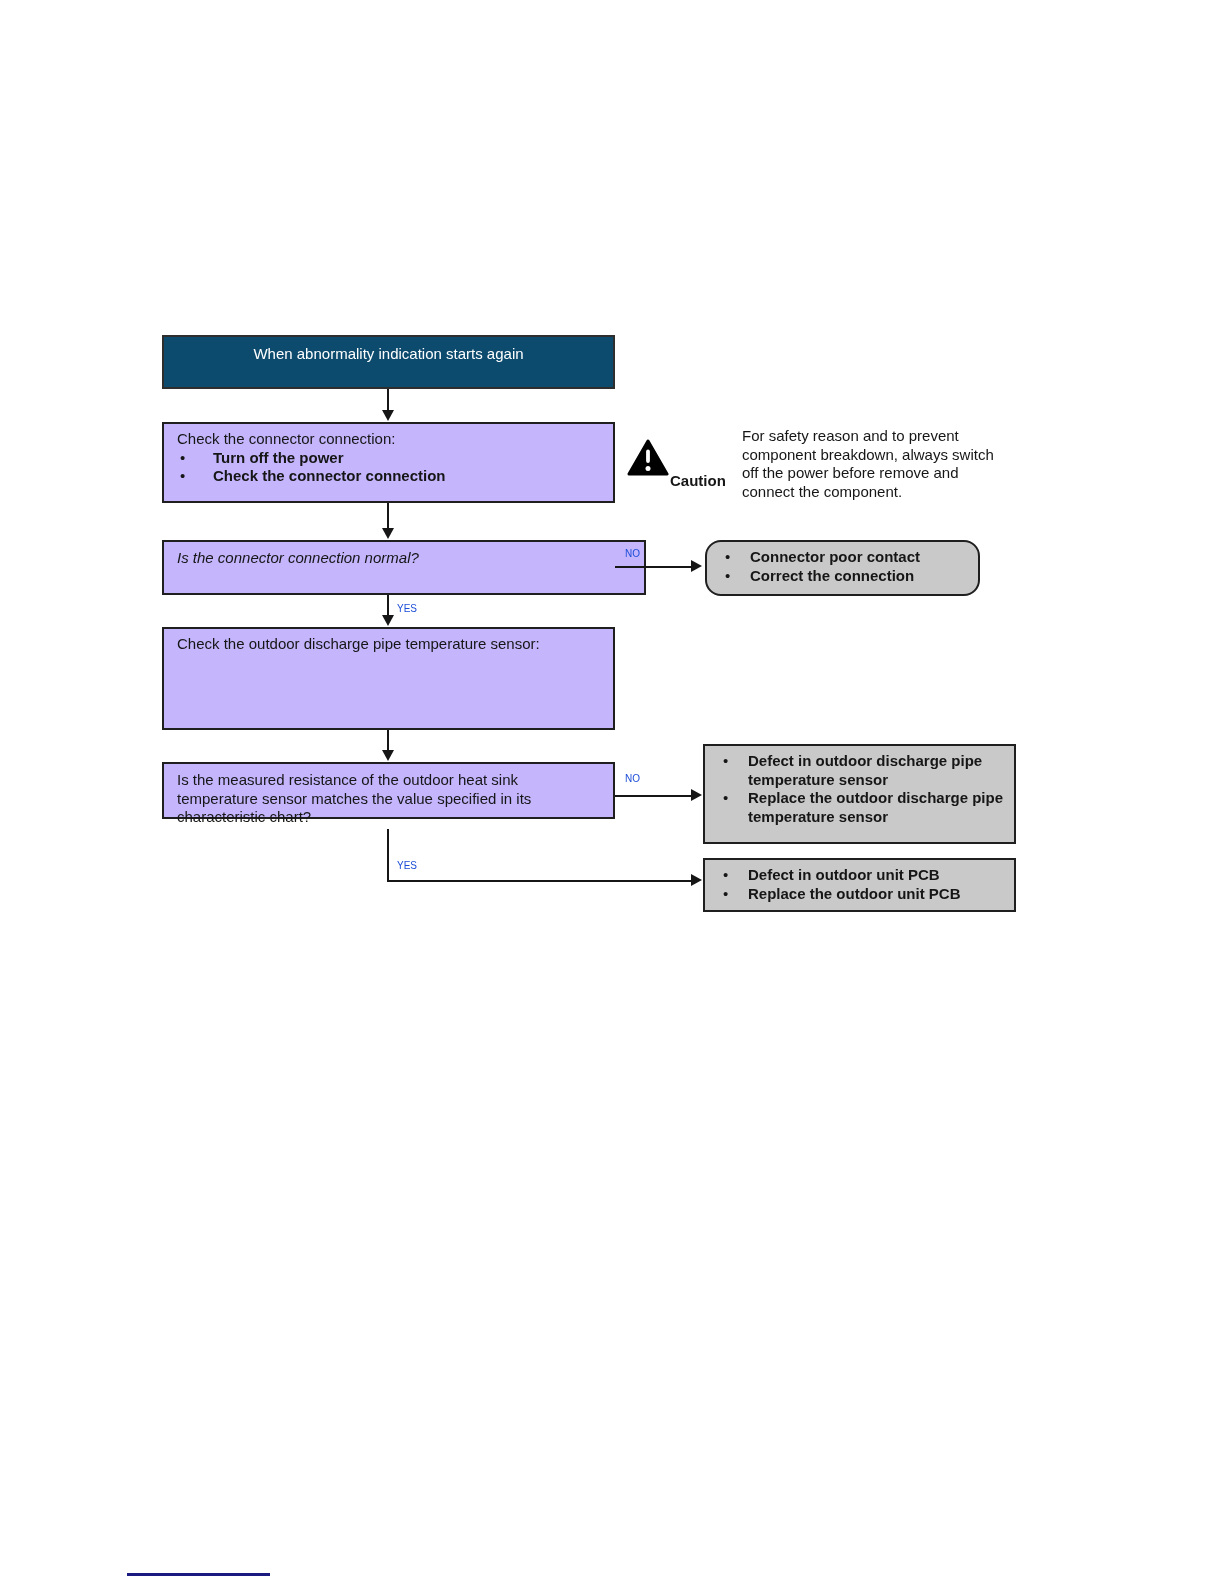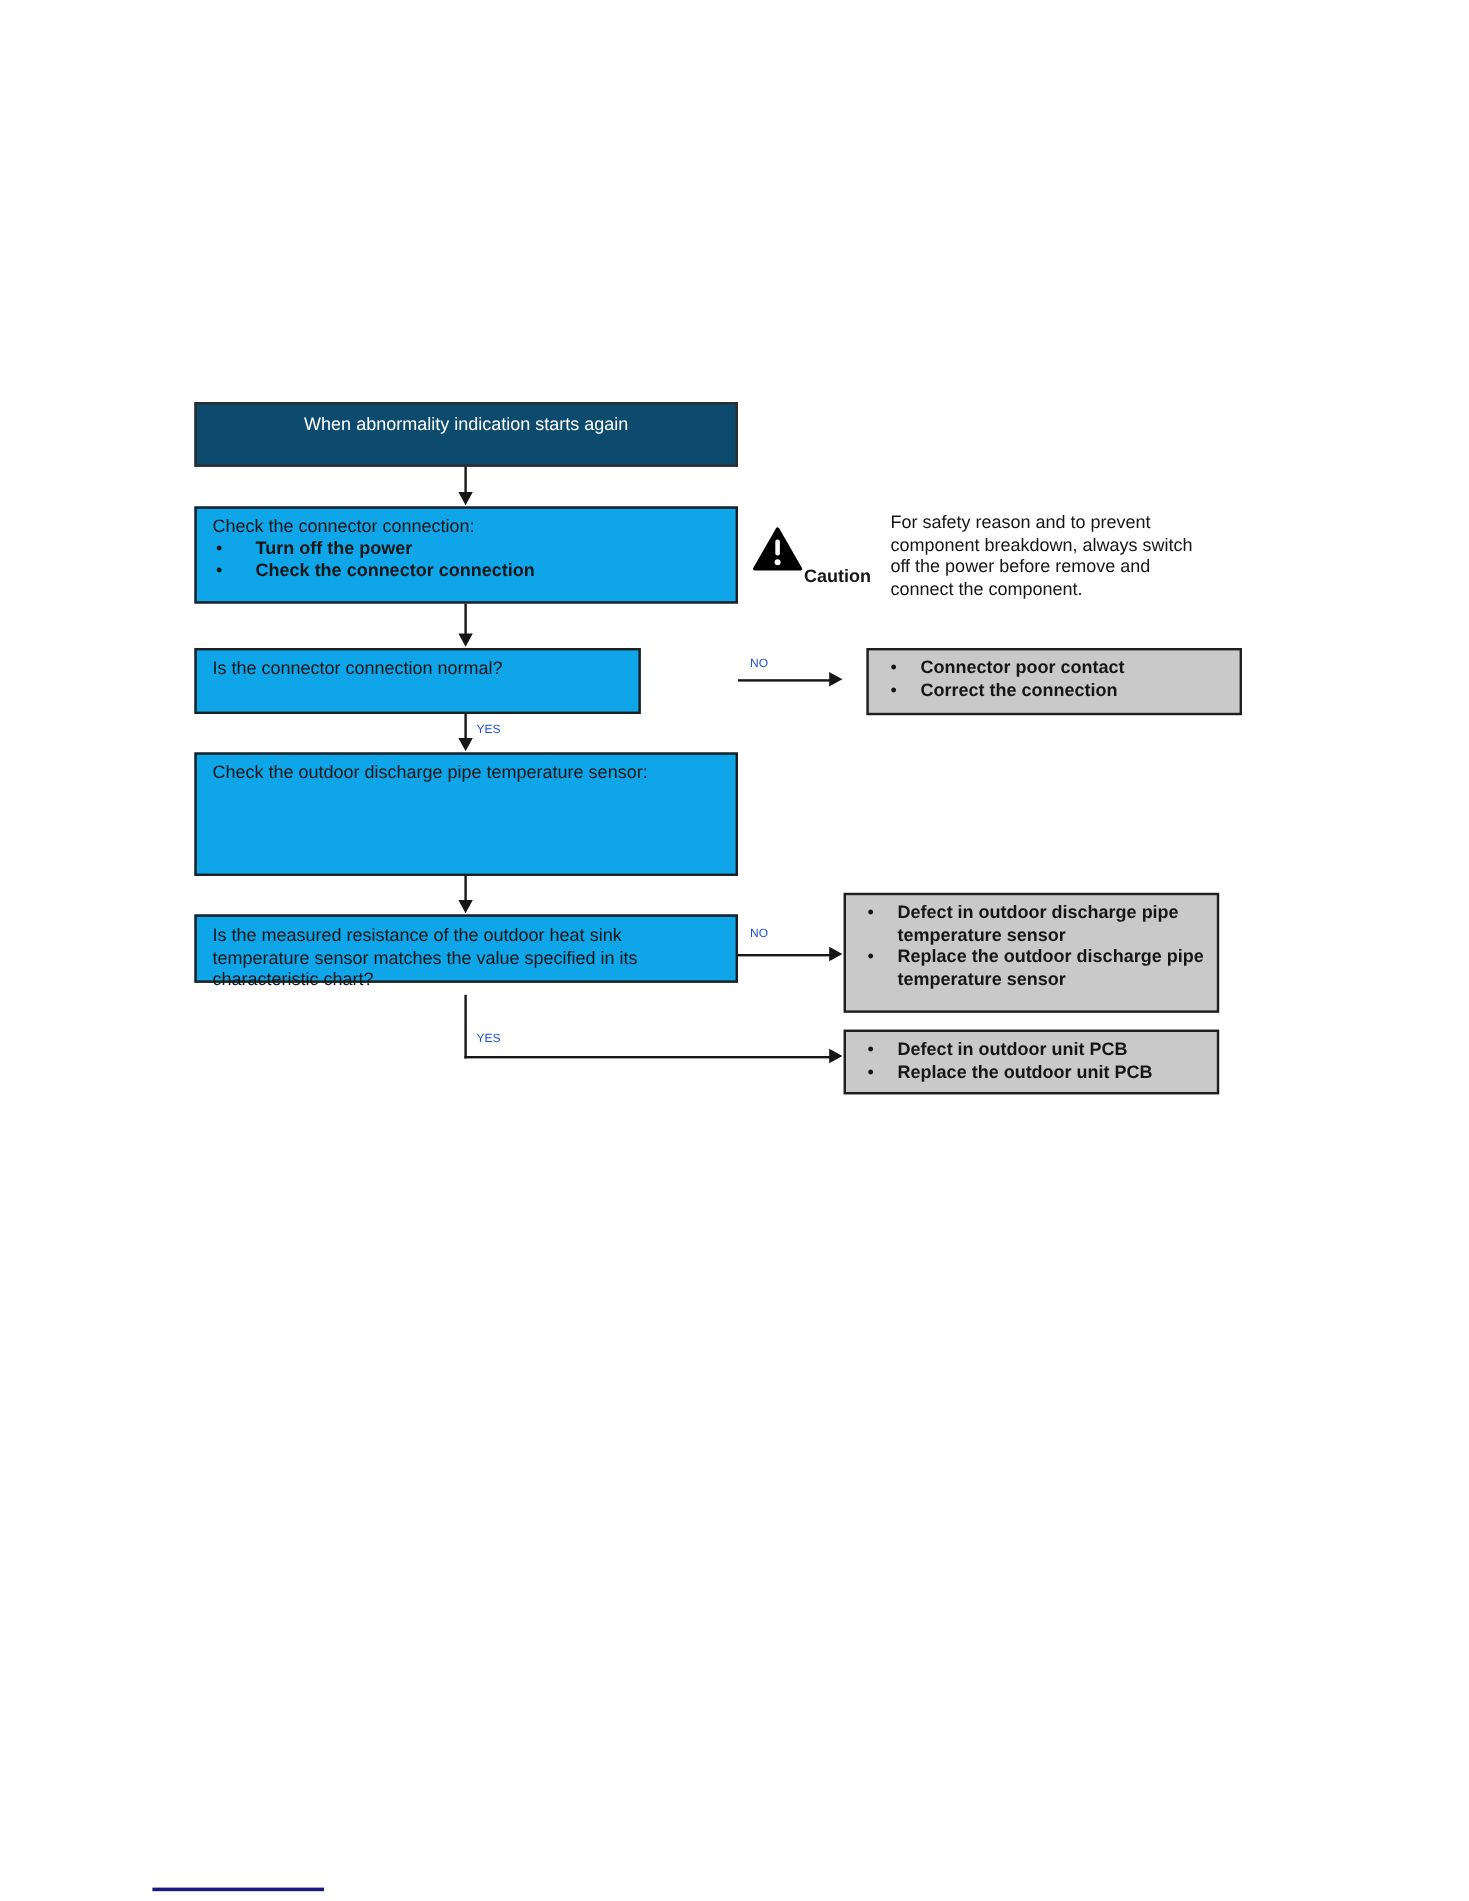--- a/index.html
+++ b/index.html
@@ -3,21 +3,21 @@
 <meta charset="utf-8">
 <style>
   html,body { margin:0; padding:0; background:#ffffff; }
   .page {
     position:relative; width:1224px; height:1584px; background:#ffffff;
     font-family:"Liberation Sans", sans-serif; color:#161616;
     font-size:15px; line-height:18.5px; overflow:hidden;
   }
   .box {
     position:absolute; box-sizing:border-box;
-    border:2px solid #1f1f1f; background:#0ea5e9;
+    border:2px solid #1f1f1f; background:#c4b5fd;
   }
   .box.start {
     background:#0c4a6e; color:#ffffff; border-color:#2e2e2e;
     text-align:center; padding-top:8px;
   }
   .box.proc { padding:6px 8px 0 13px; }
   .box.decision { padding:7px 10px 0 13px; }
   .box.gray { background:#c9c9c9; padding:6px 8px 0 15px; }
   .q-text { display:block; max-width:378px; }
   .b-row { display:flex; align-items:flex-start; }
@@ -39,22 +39,22 @@
   }
   .edge-label { position:absolute; font-size:10px; color:#1d4ed8; }
   .caution-icon { position:absolute; left:627px; top:439px; }
   .caution-label { position:absolute; left:670px; top:472px; font-weight:bold; }
   .caution-text { position:absolute; left:742px; top:427px; width:258px; }
   .footer-rule { position:absolute; left:127px; top:1573px; width:143px; height:3px; background:#1a1a80; }
 
   
   #n-start   { left:162px; top:335px; width:453px; height:54px; }
   #n-step1   { left:162px; top:422px; width:453px; height:81px; }
-  #n-dec1    { left:162px; top:540px; width:372px; height:55px; }
-  #n-res1    { left:722px; top:540px; width:313px; height:56px; }
+  #n-dec1    { left:162px; top:540px; width:484px; height:55px;font-style:italic; }
+  #n-res1    { left:705px; top:540px; width:275px; height:56px;border-radius:16px; }
   #n-step2   { left:162px; top:627px; width:453px; height:103px; }
   #n-dec2    { left:162px; top:762px; width:453px; height:57px; }
   #n-res2    { left:703px; top:744px; width:313px; height:100px; }
   #n-res3    { left:703px; top:858px; width:313px; height:54px; }
 
   
   #c1-l { left:387px; top:389px; height:22px; }
   #c1-h { left:382px; top:410px; }
   #c2-l { left:387px; top:503px; height:26px; }
   #c2-h { left:382px; top:528px; }

